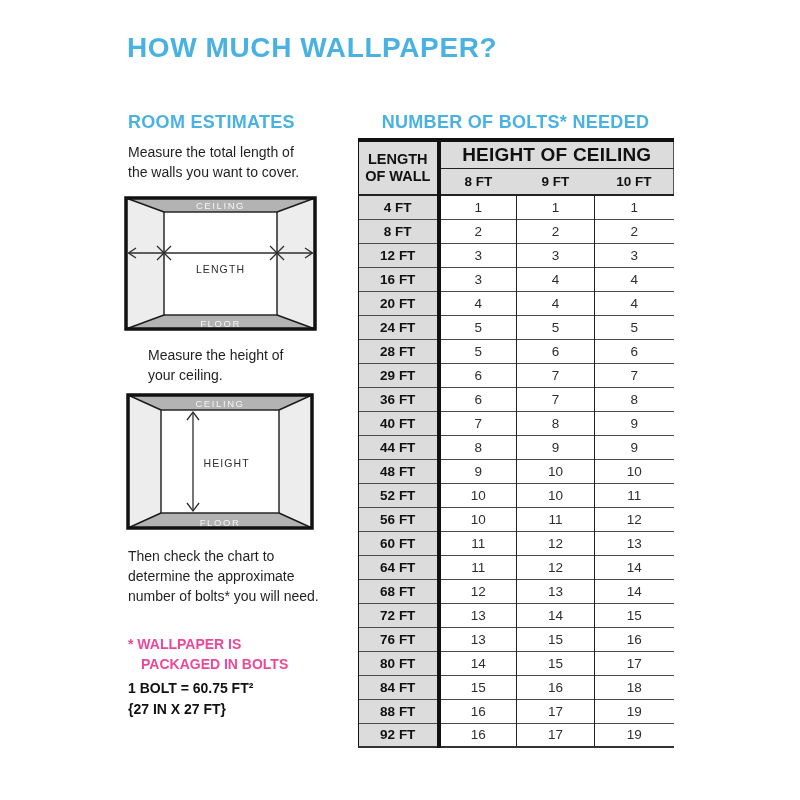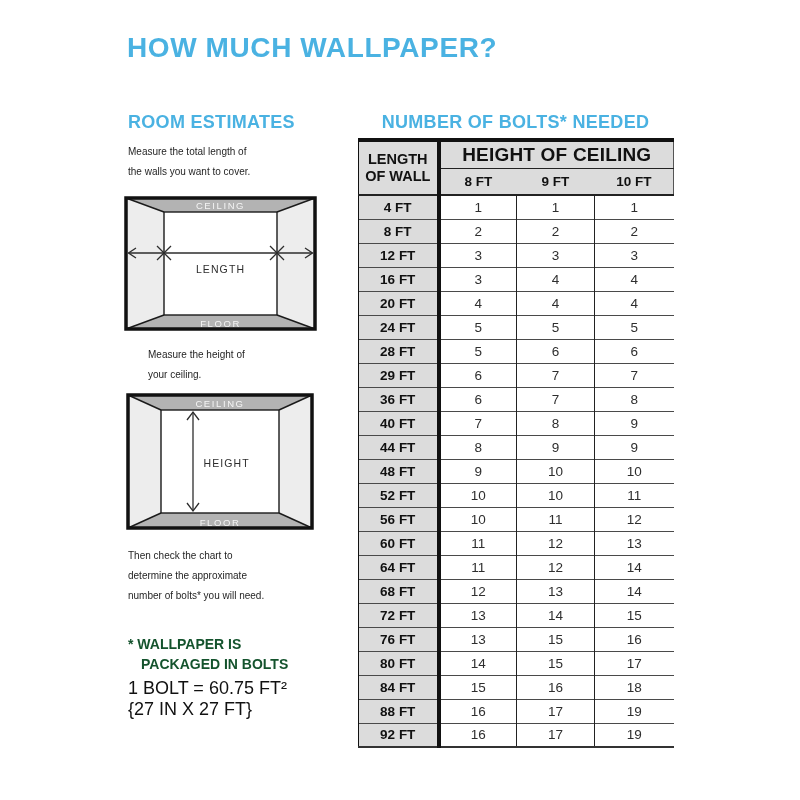--- a/index.html
+++ b/index.html
@@ -20,31 +20,31 @@
   .title{
     left:127px;top:32px;font-size:28px;font-weight:bold;
     letter-spacing:0.6px;color:var(--accent);
   }
   .subhead{
     font-size:18px;font-weight:bold;letter-spacing:0.3px;color:var(--accent);
   }
   .room-subhead{left:128px;top:112px;}
   .table-heading{left:358px;top:112px;width:315px;text-align:center;}
   .step{
-    left:128px;font-size:10px;line-height:20px;color:#1f1f1f;white-space:pre-line;
+    left:128px;font-size:14px;line-height:20px;color:#1f1f1f;white-space:pre-line;
   }
   .step1{top:142px;}
   .step2{top:345px;margin-left:20px;}
   .step3{top:546px;}
   .footnote{
     left:128px;top:634px;font-size:14px;font-weight:bold;line-height:20px;
-    white-space:pre-line;padding-left:13px;text-indent:-13px;color:#14532d;
+    white-space:pre-line;padding-left:13px;text-indent:-13px;color:#ec4899;
   }
   .bolt-spec{
-    left:128px;top:678px;font-size:18px;font-weight:normal;line-height:21px;
+    left:128px;top:678px;font-size:14px;font-weight:bold;line-height:21px;
     white-space:pre-line;color:#111;
   }
   .diagram{display:block;}
   .diagram text{font-family:"Liberation Sans", sans-serif;}
   .d1{left:124px;top:196px;}
   .d2{left:126px;top:393px;}
   .wall-dark{fill:var(--wall-dark);}
   .wall-light{fill:var(--wall-light);}
   .room-line{stroke:#1a1a1a;stroke-width:1.4;fill:none;}
   .room-frame{stroke:#111;stroke-width:3.5;fill:none;}

